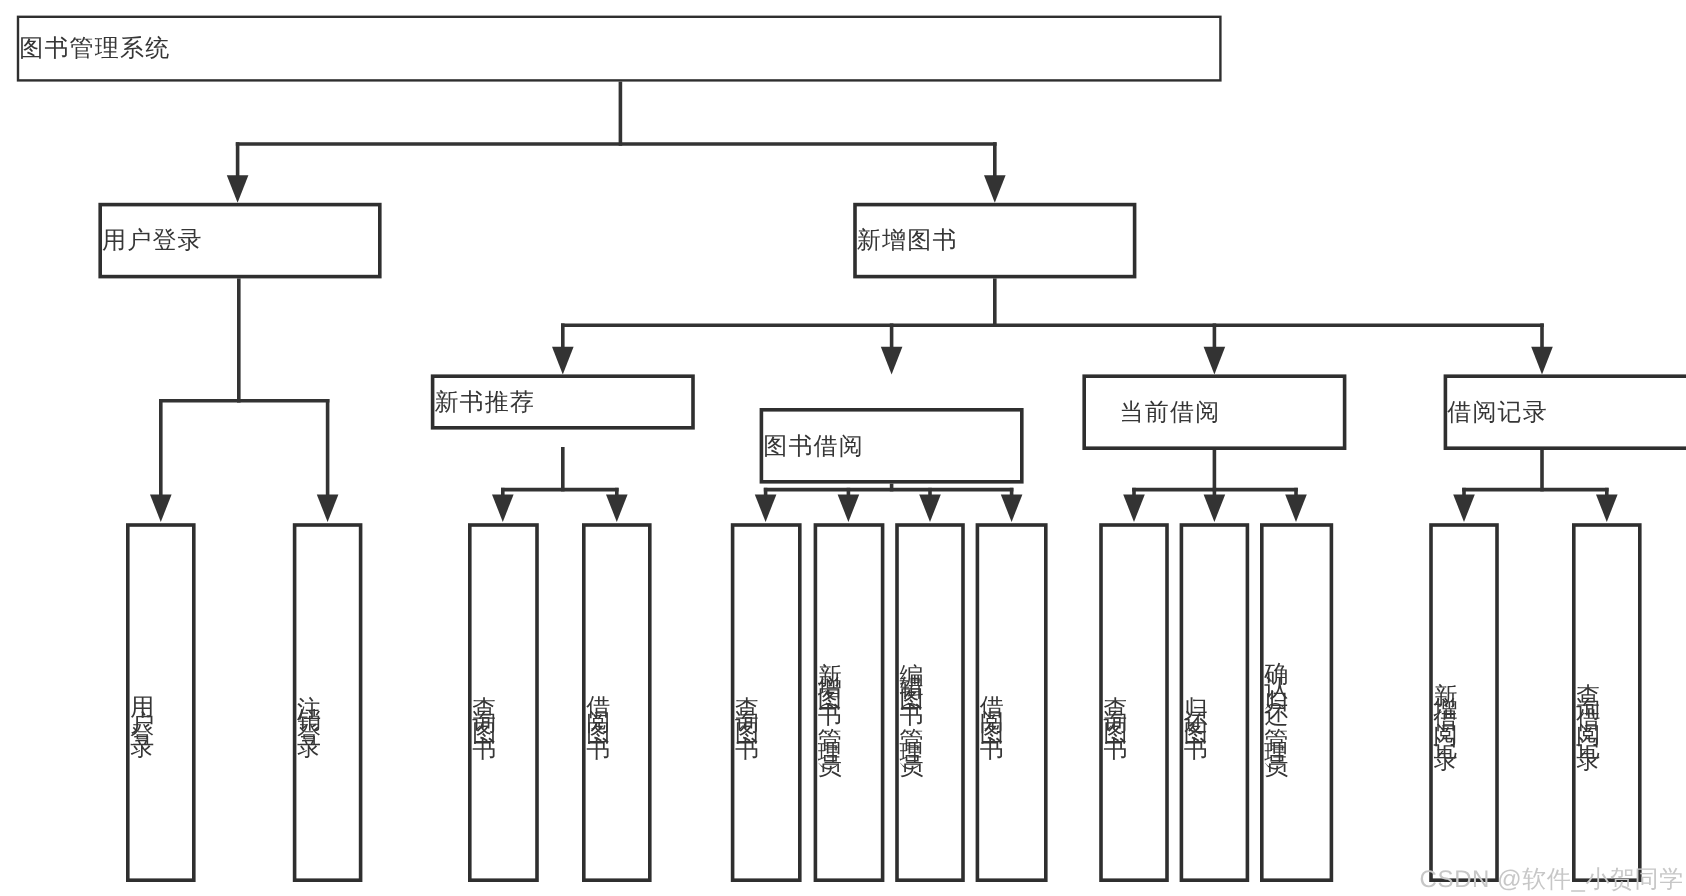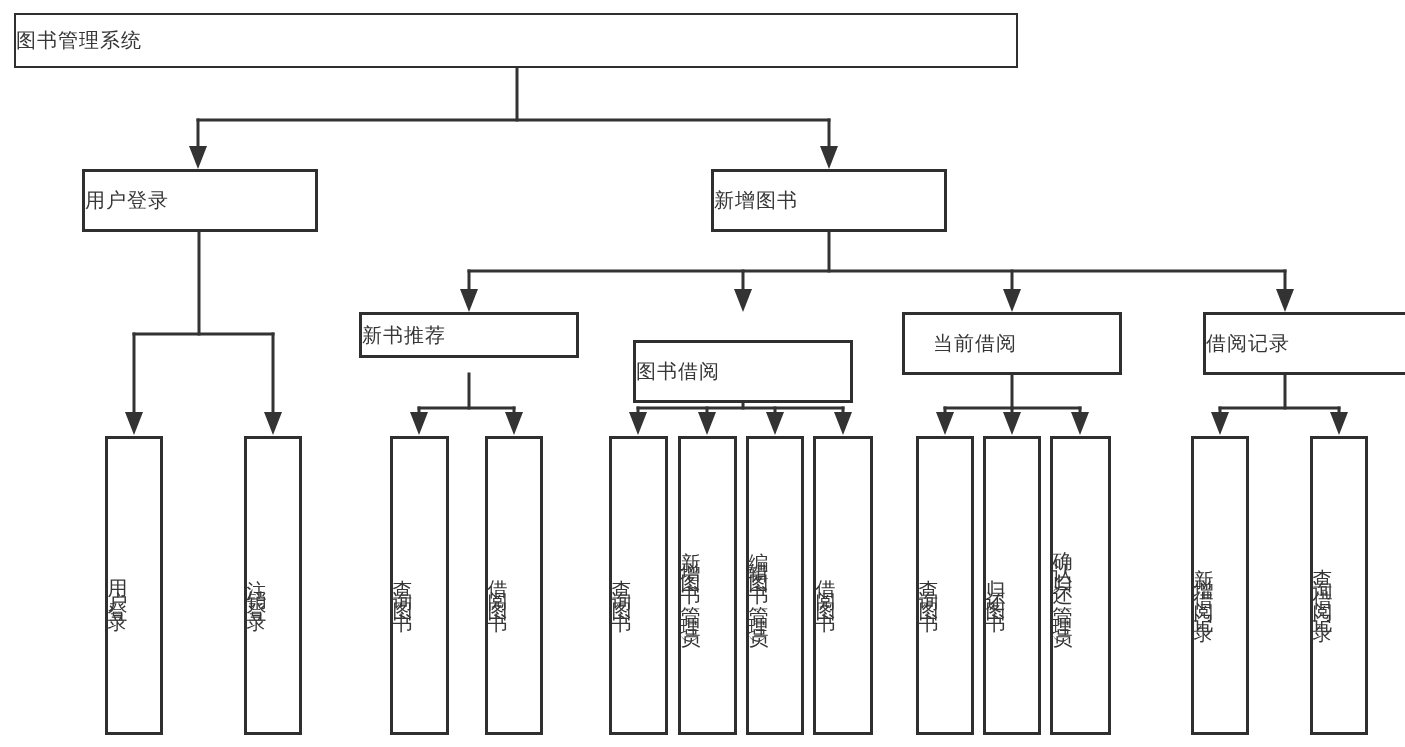--- a/index.html
+++ b/index.html
@@ -196,14 +196,15 @@
     <span class="vlabel">确认归还（管理员）</span>
   </div>
 
   <div class="node" style="left:1191px; top:436px; width:58px; height:299px;">
     <span class="vlabel">新增借阅记录</span>
   </div>
   <div class="node" style="left:1310px; top:436px; width:58px; height:299px;">
     <span class="vlabel">查询借阅记录</span>
   </div>
 
+  <div class="watermark">CSDN @软件_小贺同学</div>
 
 </div>
 
 </body></html>

